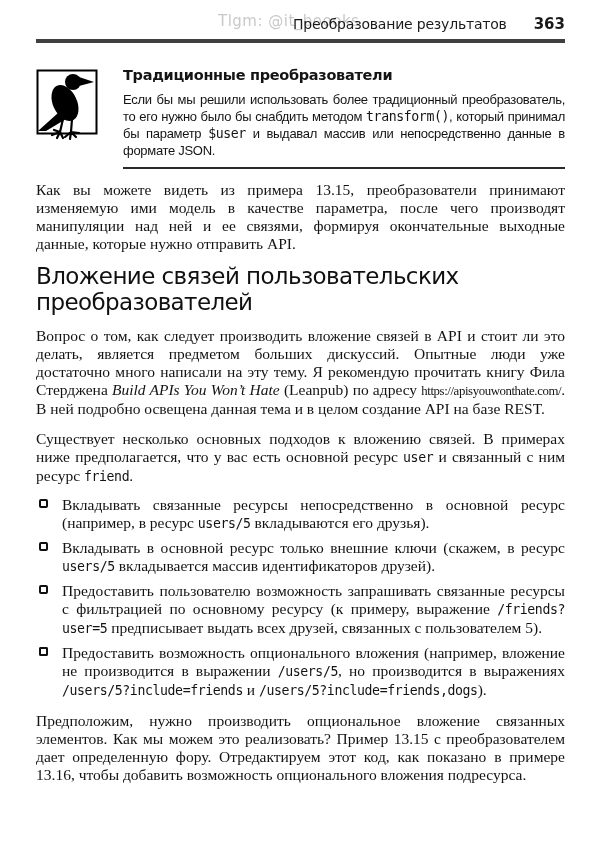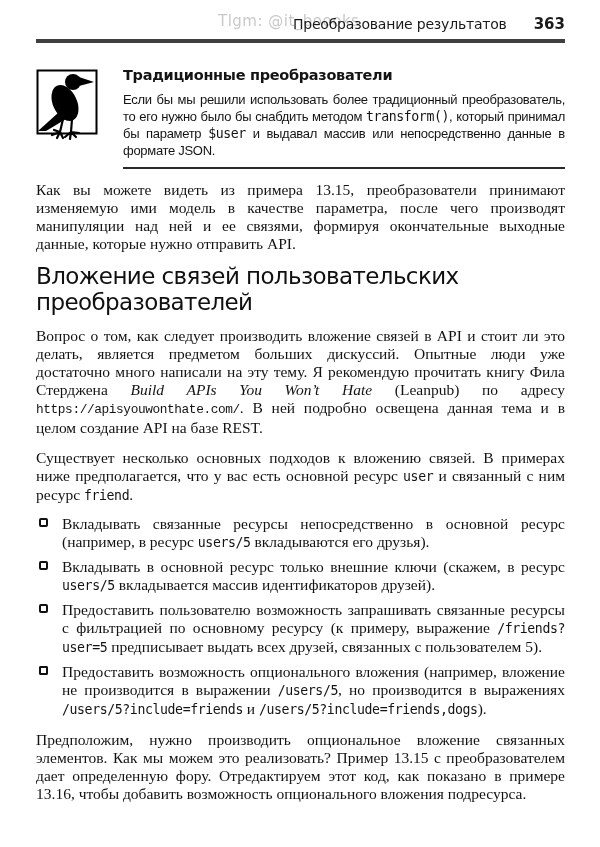--- a/index.html
+++ b/index.html
@@ -77,21 +77,21 @@
   .bullet-square {
     position:absolute; left:3px; top:3px;
     width:9px; height:9px;
     border:2px solid #101010; border-radius:2px;
     background:#ffffff;
   }
 
   
   .run-code { font-family:"DejaVu Sans Mono", monospace; font-size:13.2px; letter-spacing:-.4px; }
   .run-italic { font-style:italic;margin-top:16px; }
-  .run-url { font-family:Liberation Mono, monospace; font-size:12.8px; letter-spacing:-.4px; }
+  .run-url { font-family:Liberation Serif, serif; font-size:12.8px; letter-spacing:-.4px; }
 </style>
 </head>
 <body>
 
 <div class="page">
 
   <div class="watermark">Tlgm: @it_boooks</div>
 
   <header class="running-head">
     <span class="chapter">Преобразование результатов</span>

